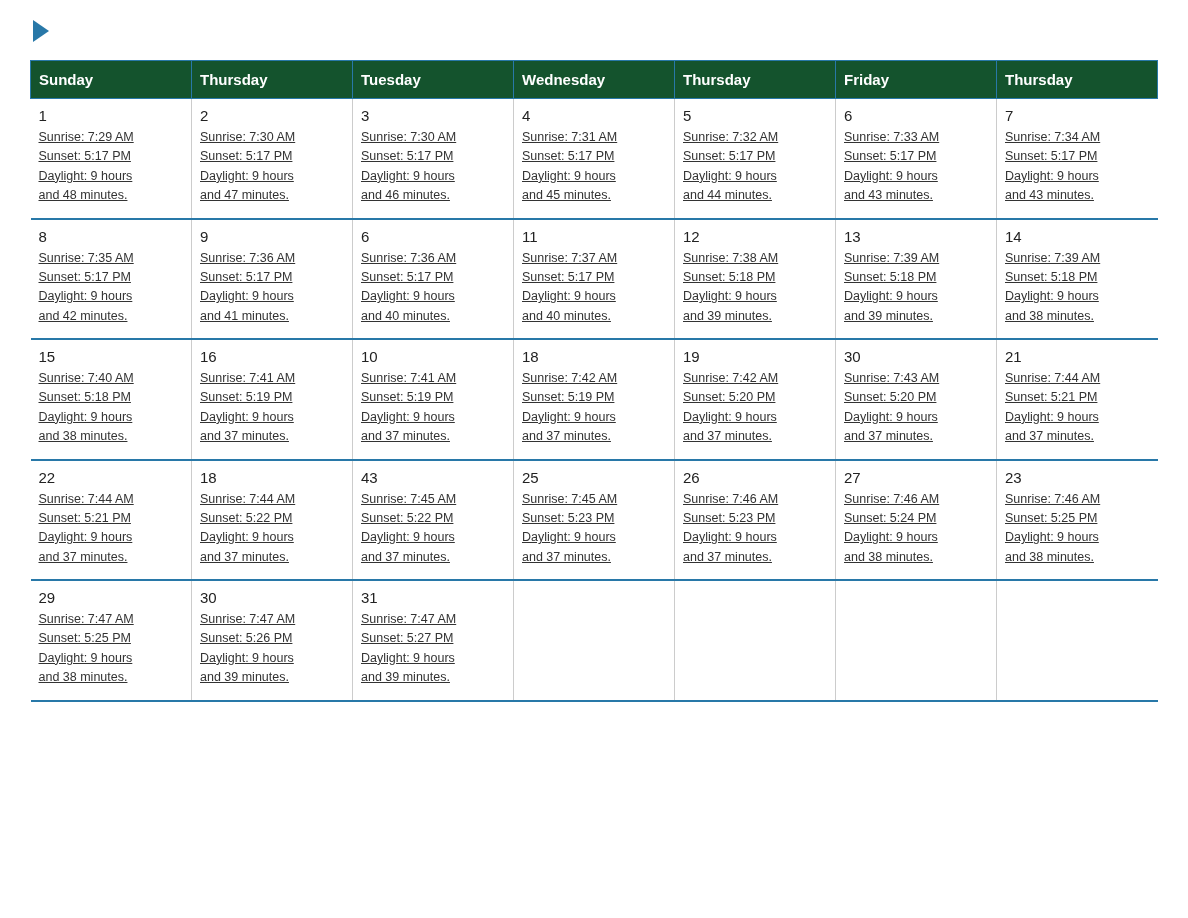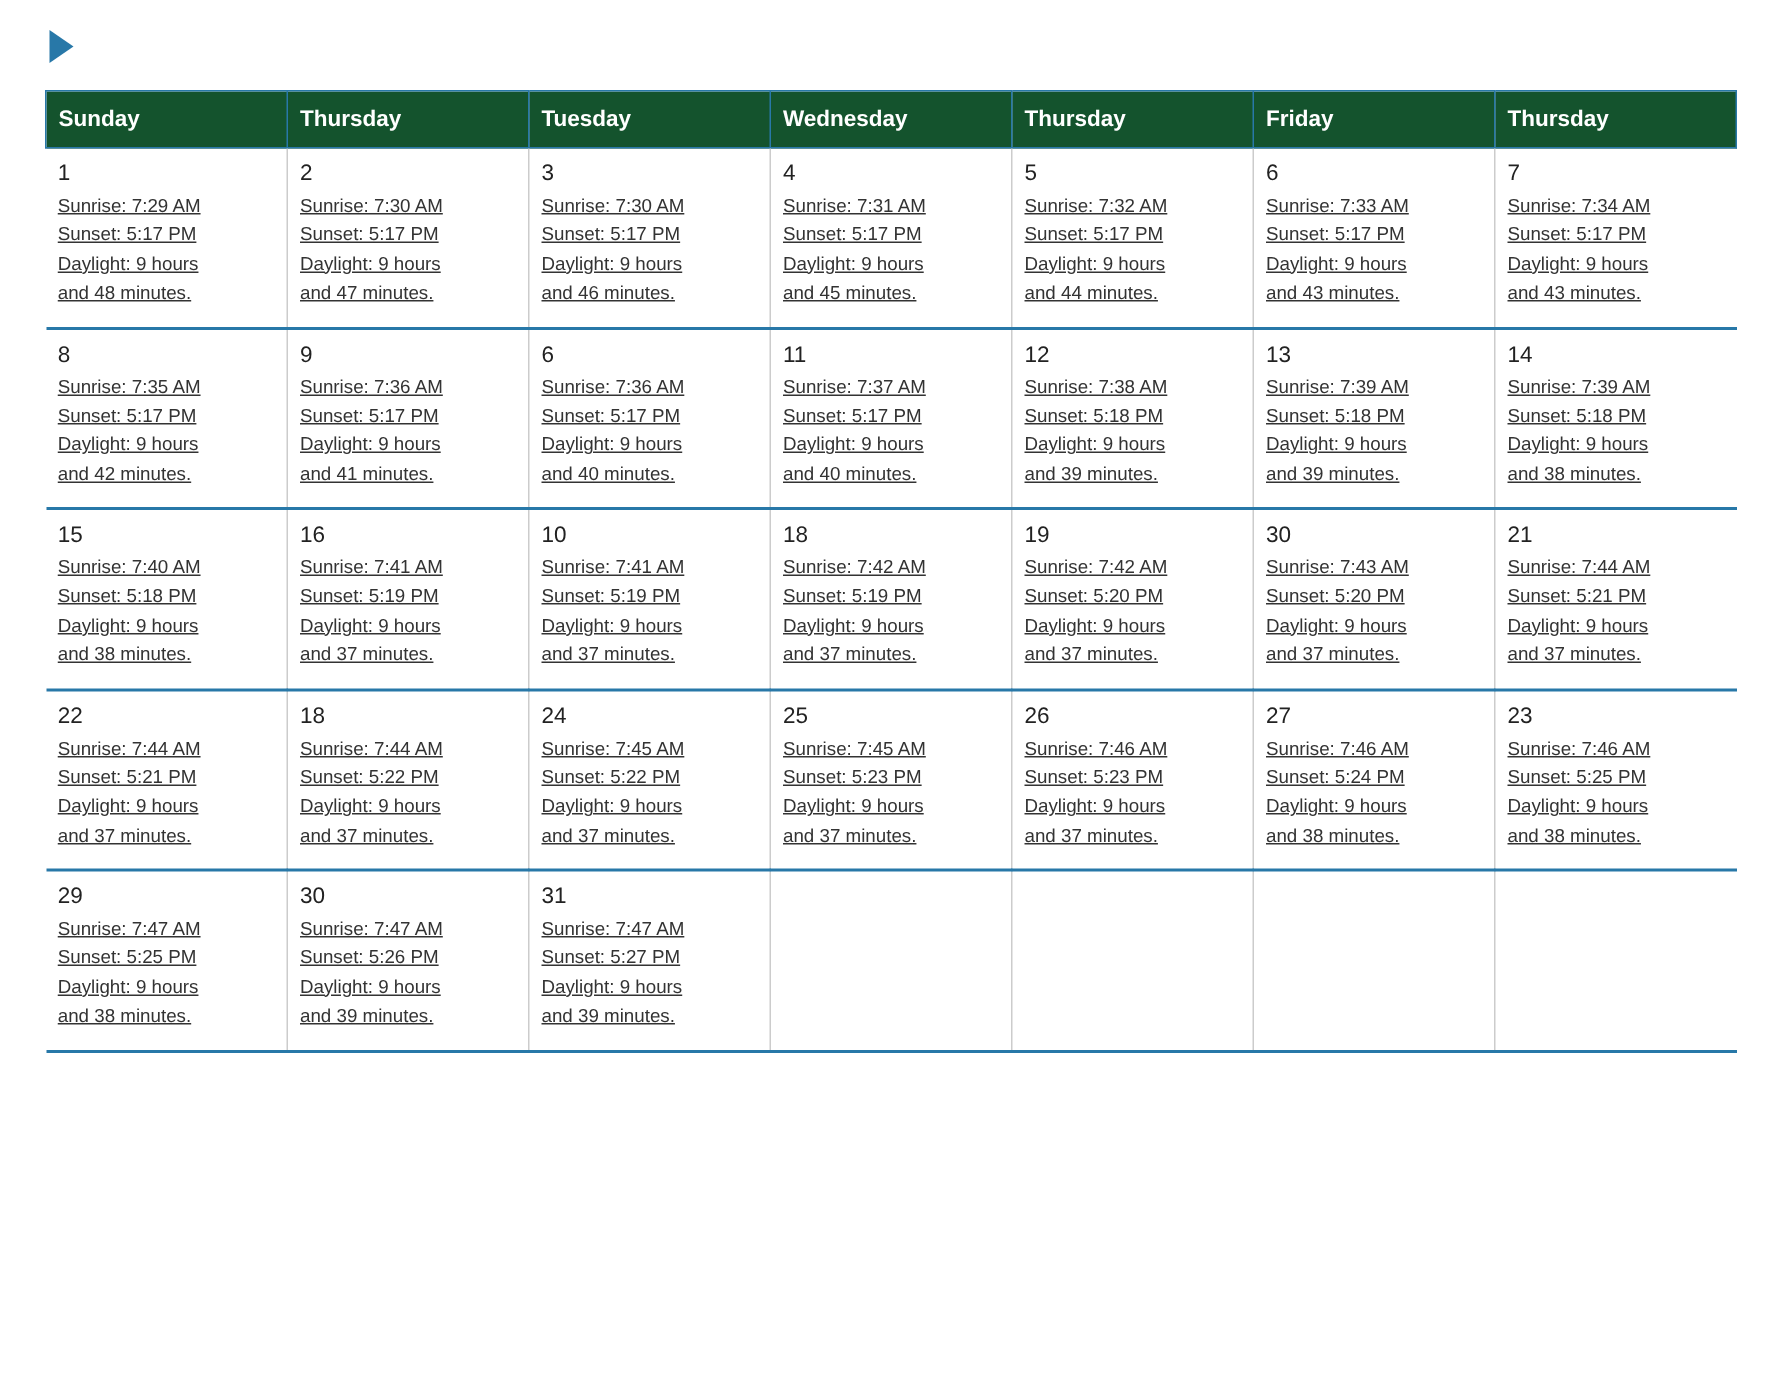--- a/index.html
+++ b/index.html
@@ -226,21 +226,21 @@
       <tr>
         <td>
           <span class="day-num">22</span>
           <div class="day-info">Sunrise: 7:44 AM<br>Sunset: 5:21 PM<br>Daylight: 9 hours<br>and 37 minutes.</div>
         </td>
         <td>
           <span class="day-num">18</span>
           <div class="day-info">Sunrise: 7:44 AM<br>Sunset: 5:22 PM<br>Daylight: 9 hours<br>and 37 minutes.</div>
         </td>
         <td>
-          <span class="day-num">24</span>
+          <span class="day-num">43</span>
           <div class="day-info">Sunrise: 7:45 AM<br>Sunset: 5:22 PM<br>Daylight: 9 hours<br>and 37 minutes.</div>
         </td>
         <td>
           <span class="day-num">25</span>
           <div class="day-info">Sunrise: 7:45 AM<br>Sunset: 5:23 PM<br>Daylight: 9 hours<br>and 37 minutes.</div>
         </td>
         <td>
           <span class="day-num">26</span>
           <div class="day-info">Sunrise: 7:46 AM<br>Sunset: 5:23 PM<br>Daylight: 9 hours<br>and 37 minutes.</div>
         </td>

